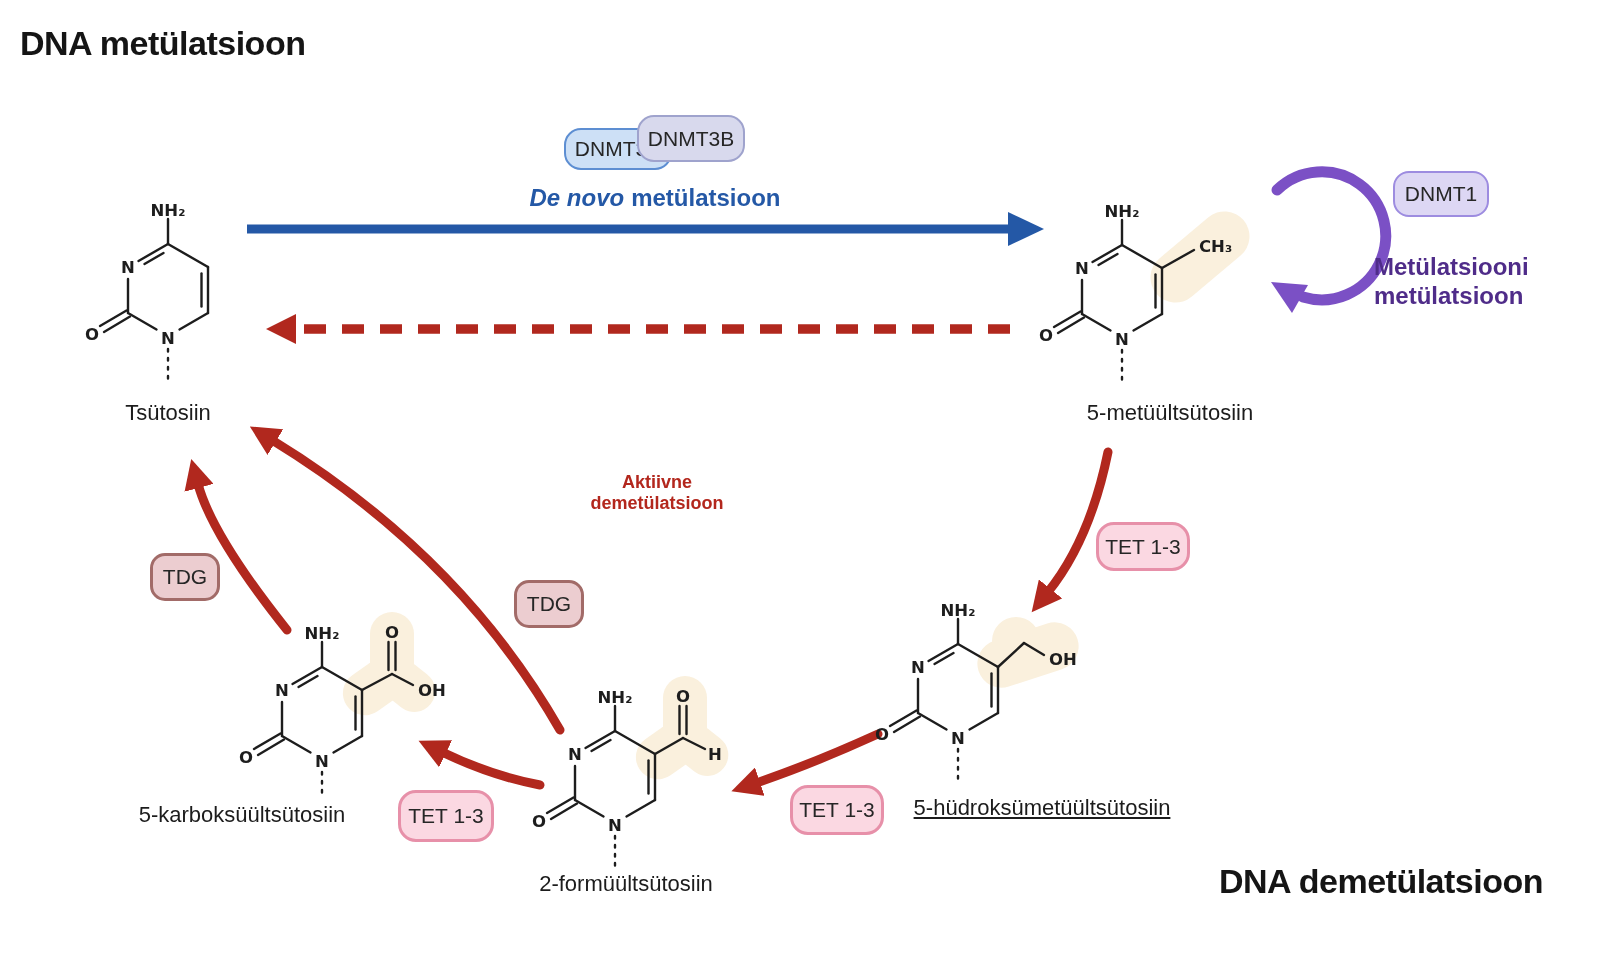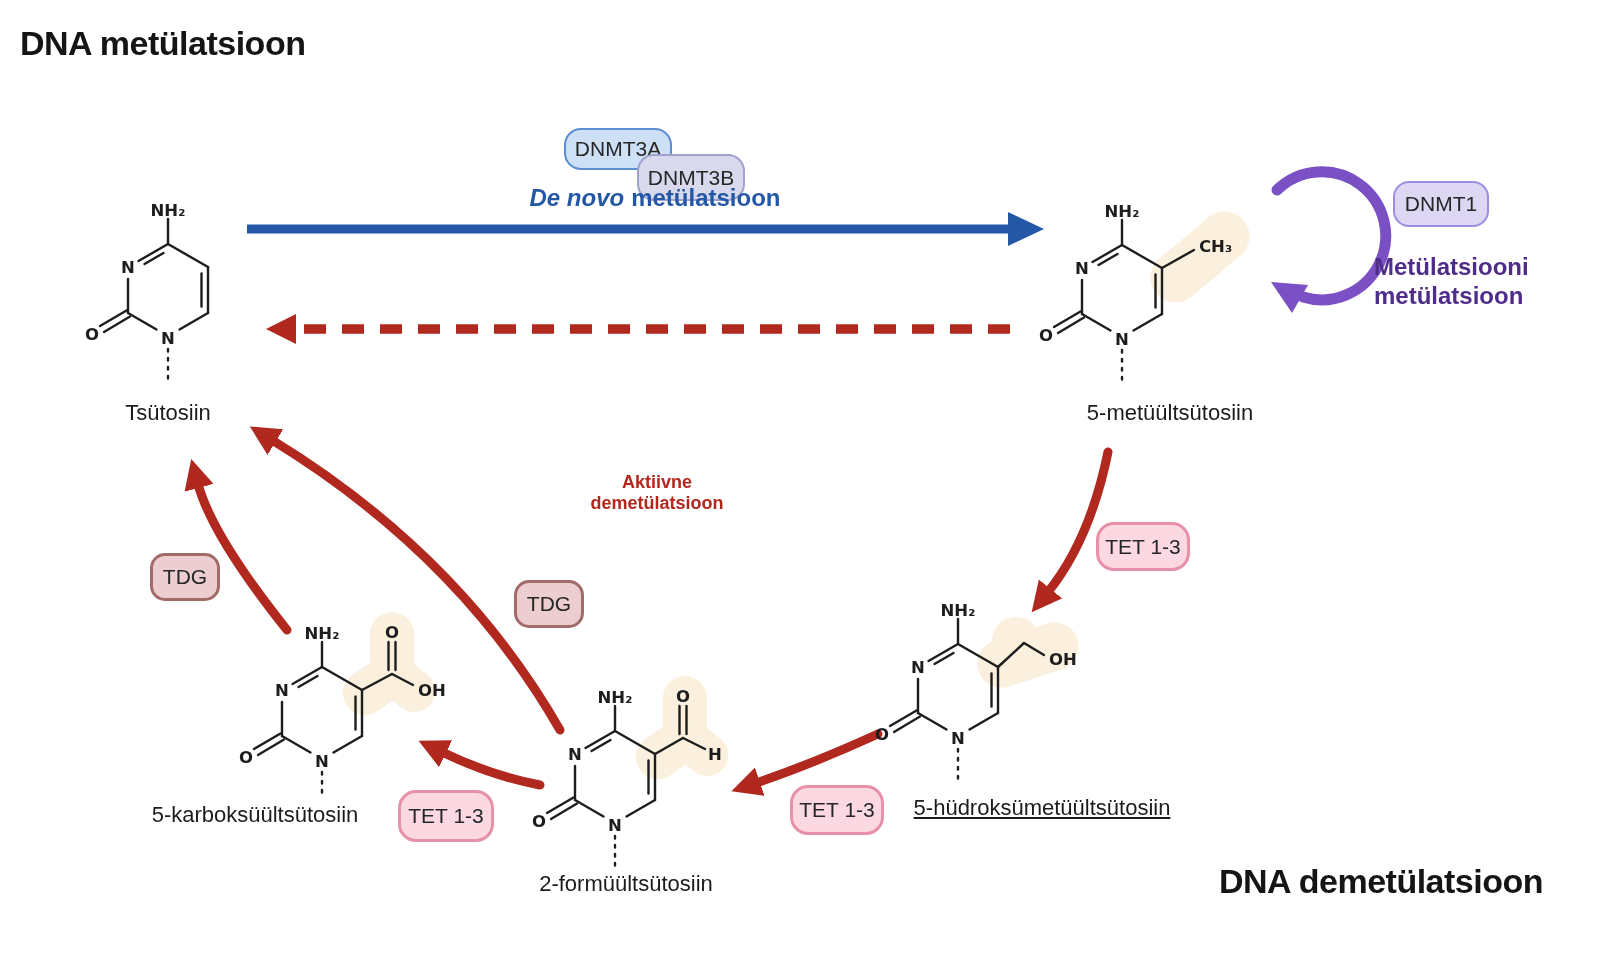--- a/index.html
+++ b/index.html
@@ -64,24 +64,24 @@
 
     <path d="M560,730 Q460,555 272,440" style="stroke:var(--red)" stroke-width="9" fill="none" stroke-linecap="round" marker-end="url(#mred)"></path>
   </svg>
 
   <div class="abs title" style="left:20px;top:24px;">DNA metülatsioon</div>
   <div class="abs title" style="left:1543px;top:862px;transform:translateX(-100%);">DNA demetülatsioon</div>
 
   <div class="badge dnmt3a" style="left:524px;top:128px;width:108px;height:42px;margin-left:40px;">
     <span>DNMT3A</span>
   </div>
-  <div class="badge dnmt3b" style="left:637px;top:115px;width:108px;height:47px;margin-top:39px;">
+  <div class="badge dnmt3b" style="left:637px;top:115px;width:108px;height:47px;">
     <span>DNMT3B</span>
   </div>
-  <div class="badge dnmt1" style="left:1393px;top:181px;width:96px;height:46px;">
+  <div class="badge dnmt1" style="left:1393px;top:171px;width:96px;height:46px;">
     <span>DNMT1</span>
   </div>
   <div class="badge tet" style="left:1096px;top:522px;width:94px;height:49px;">
     <span>TET 1-3</span>
   </div>
   <div class="badge tet" style="left:790px;top:785px;width:94px;height:50px;">
     <span>TET 1-3</span>
   </div>
   <div class="badge tet" style="left:398px;top:790px;width:96px;height:52px;">
     <span>TET 1-3</span>
@@ -233,15 +233,15 @@
     <path d="M173.5,78 L173.5,50"></path>
     <text x="170" y="40">O</text>
     <path d="M170,82 L191,93"></path>
     <text class="ts" x="196" y="98">OH</text>
   </svg>
 
   <div class="molname" style="left:168px;top:400px;">Tsütosiin</div>
   <div class="molname" style="left:1170px;top:400px;">5-metüültsütosiin</div>
   <div class="molname" style="left:1042px;top:795px;text-decoration:underline;">5-hüdroksümetüültsütosiin</div>
   <div class="molname" style="left:626px;top:871px;">2-formüültsütosiin</div>
-  <div class="molname" style="left:255px;top:802px;">5-karboksüültsütosiin</div>
+  <div class="molname" style="left:242px;top:802px;">5-karboksüültsütosiin</div>
 
 </div>
 
 </body></html>

